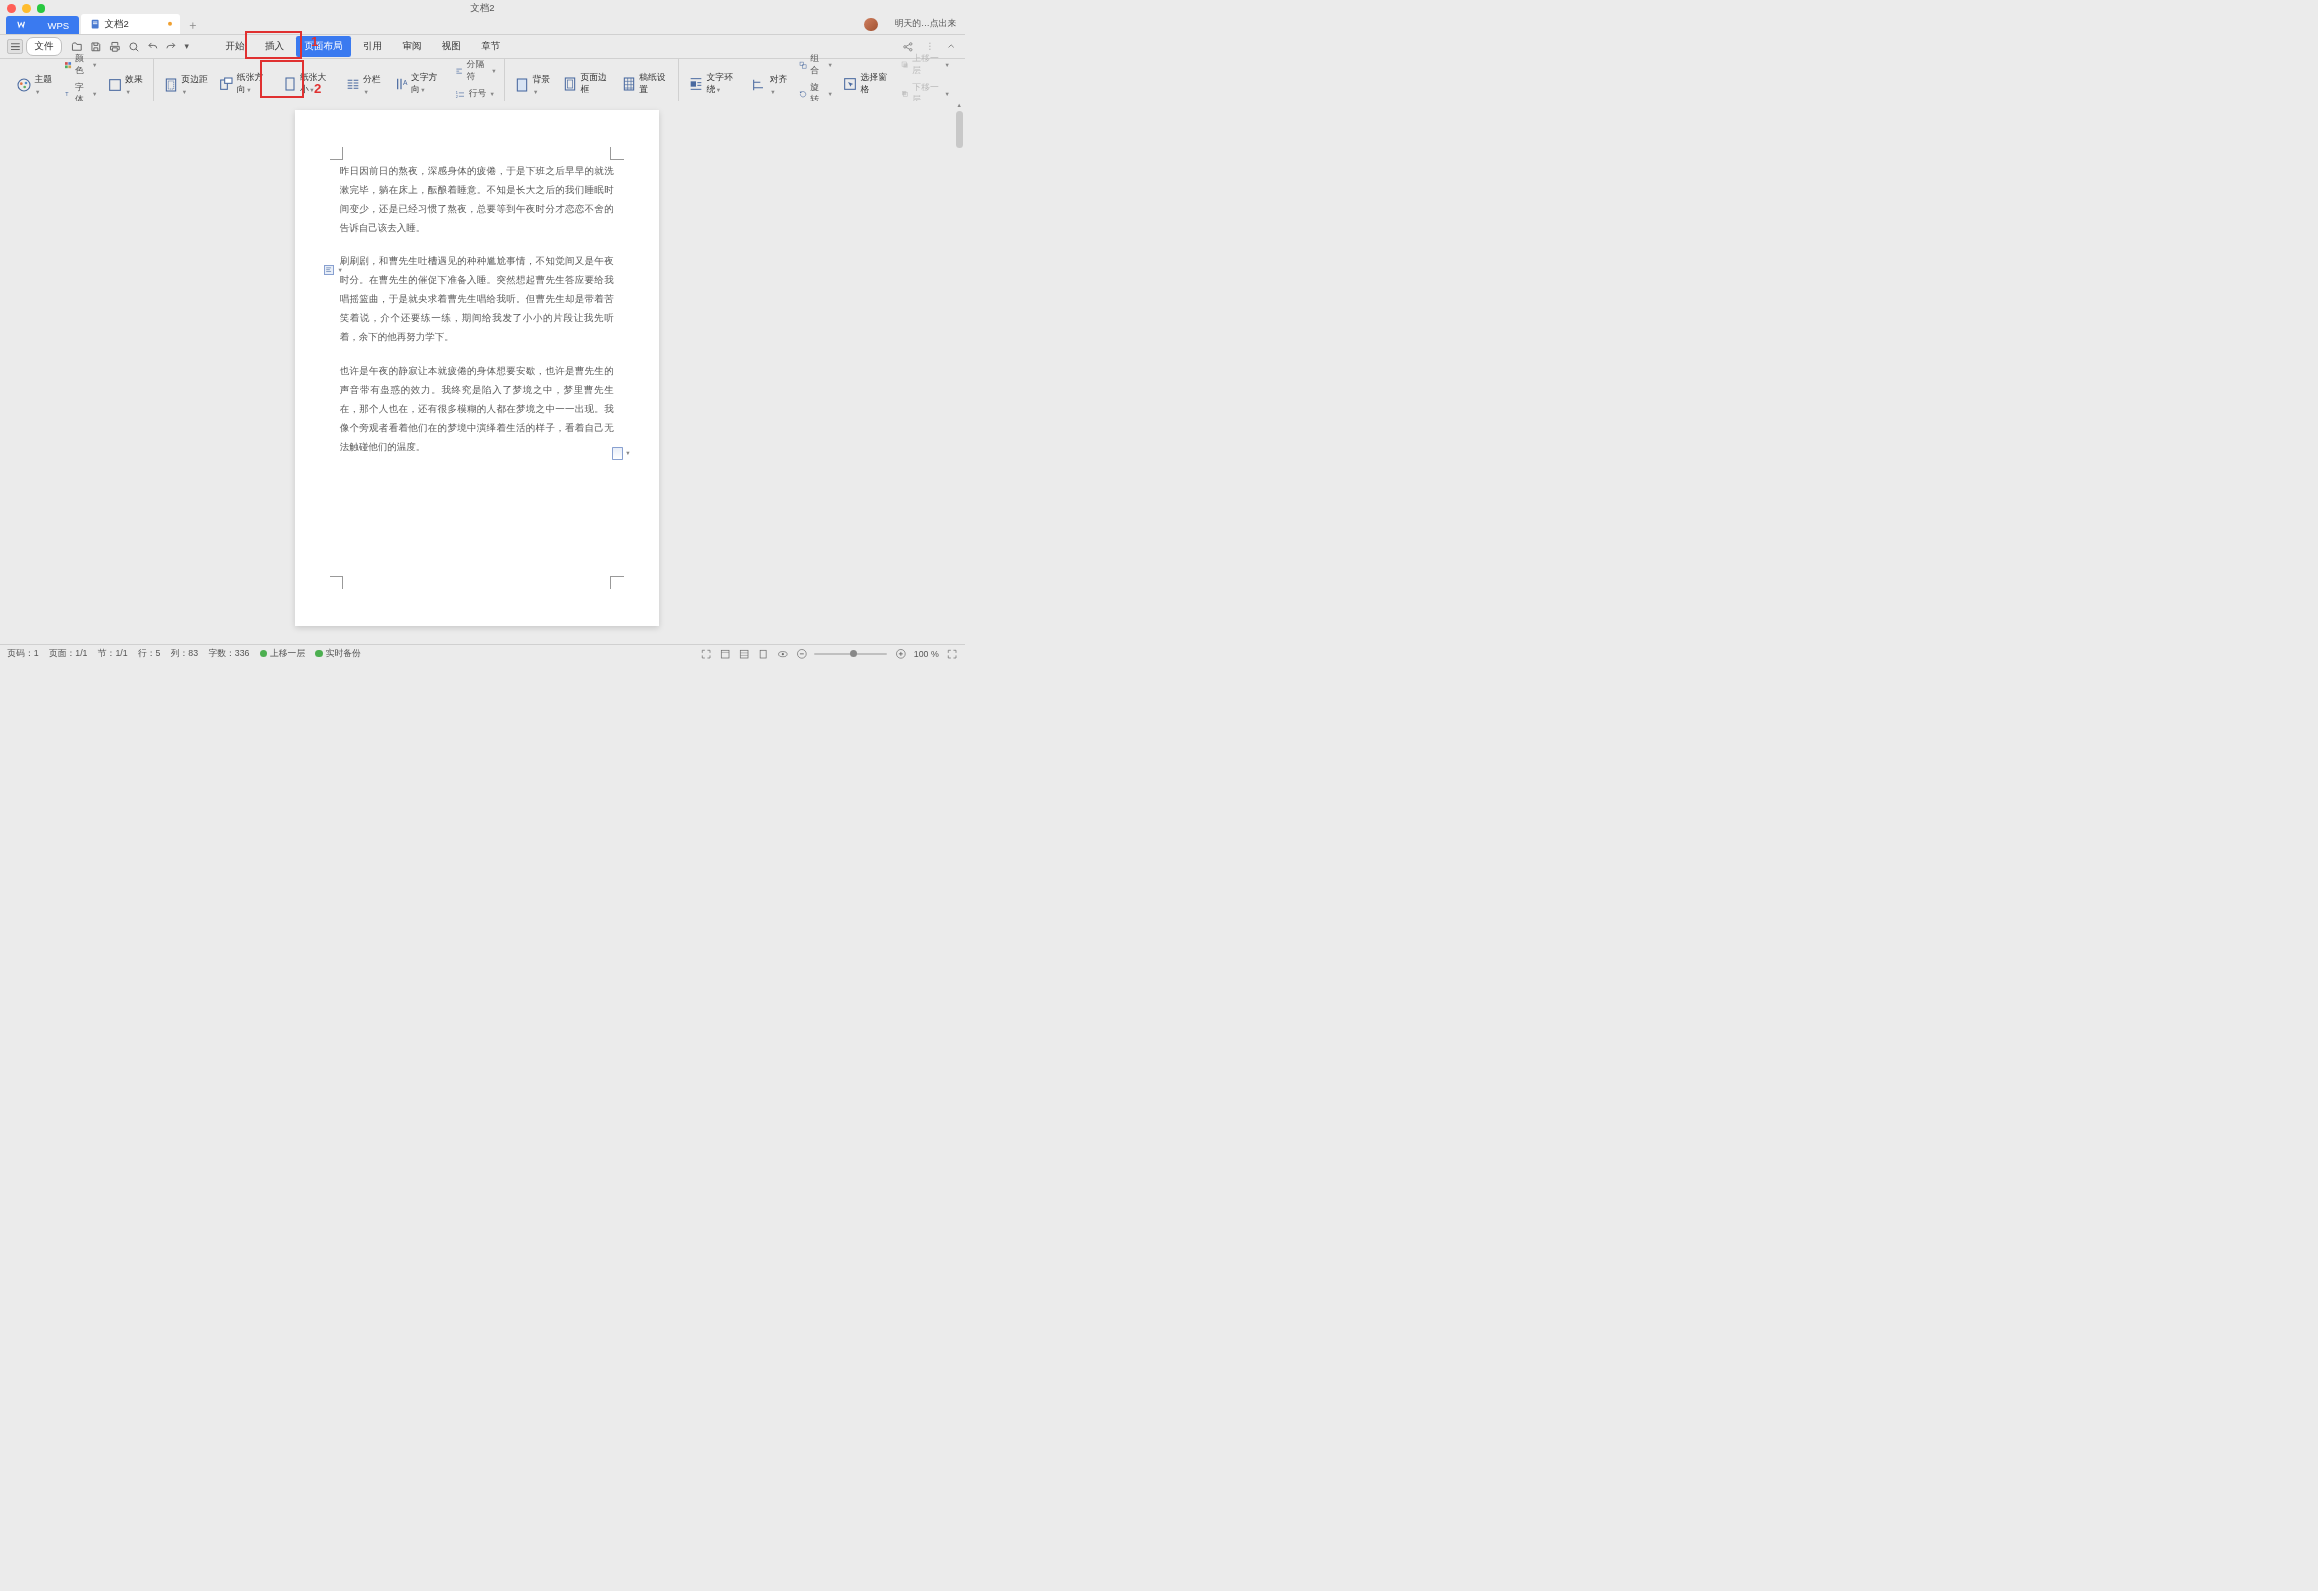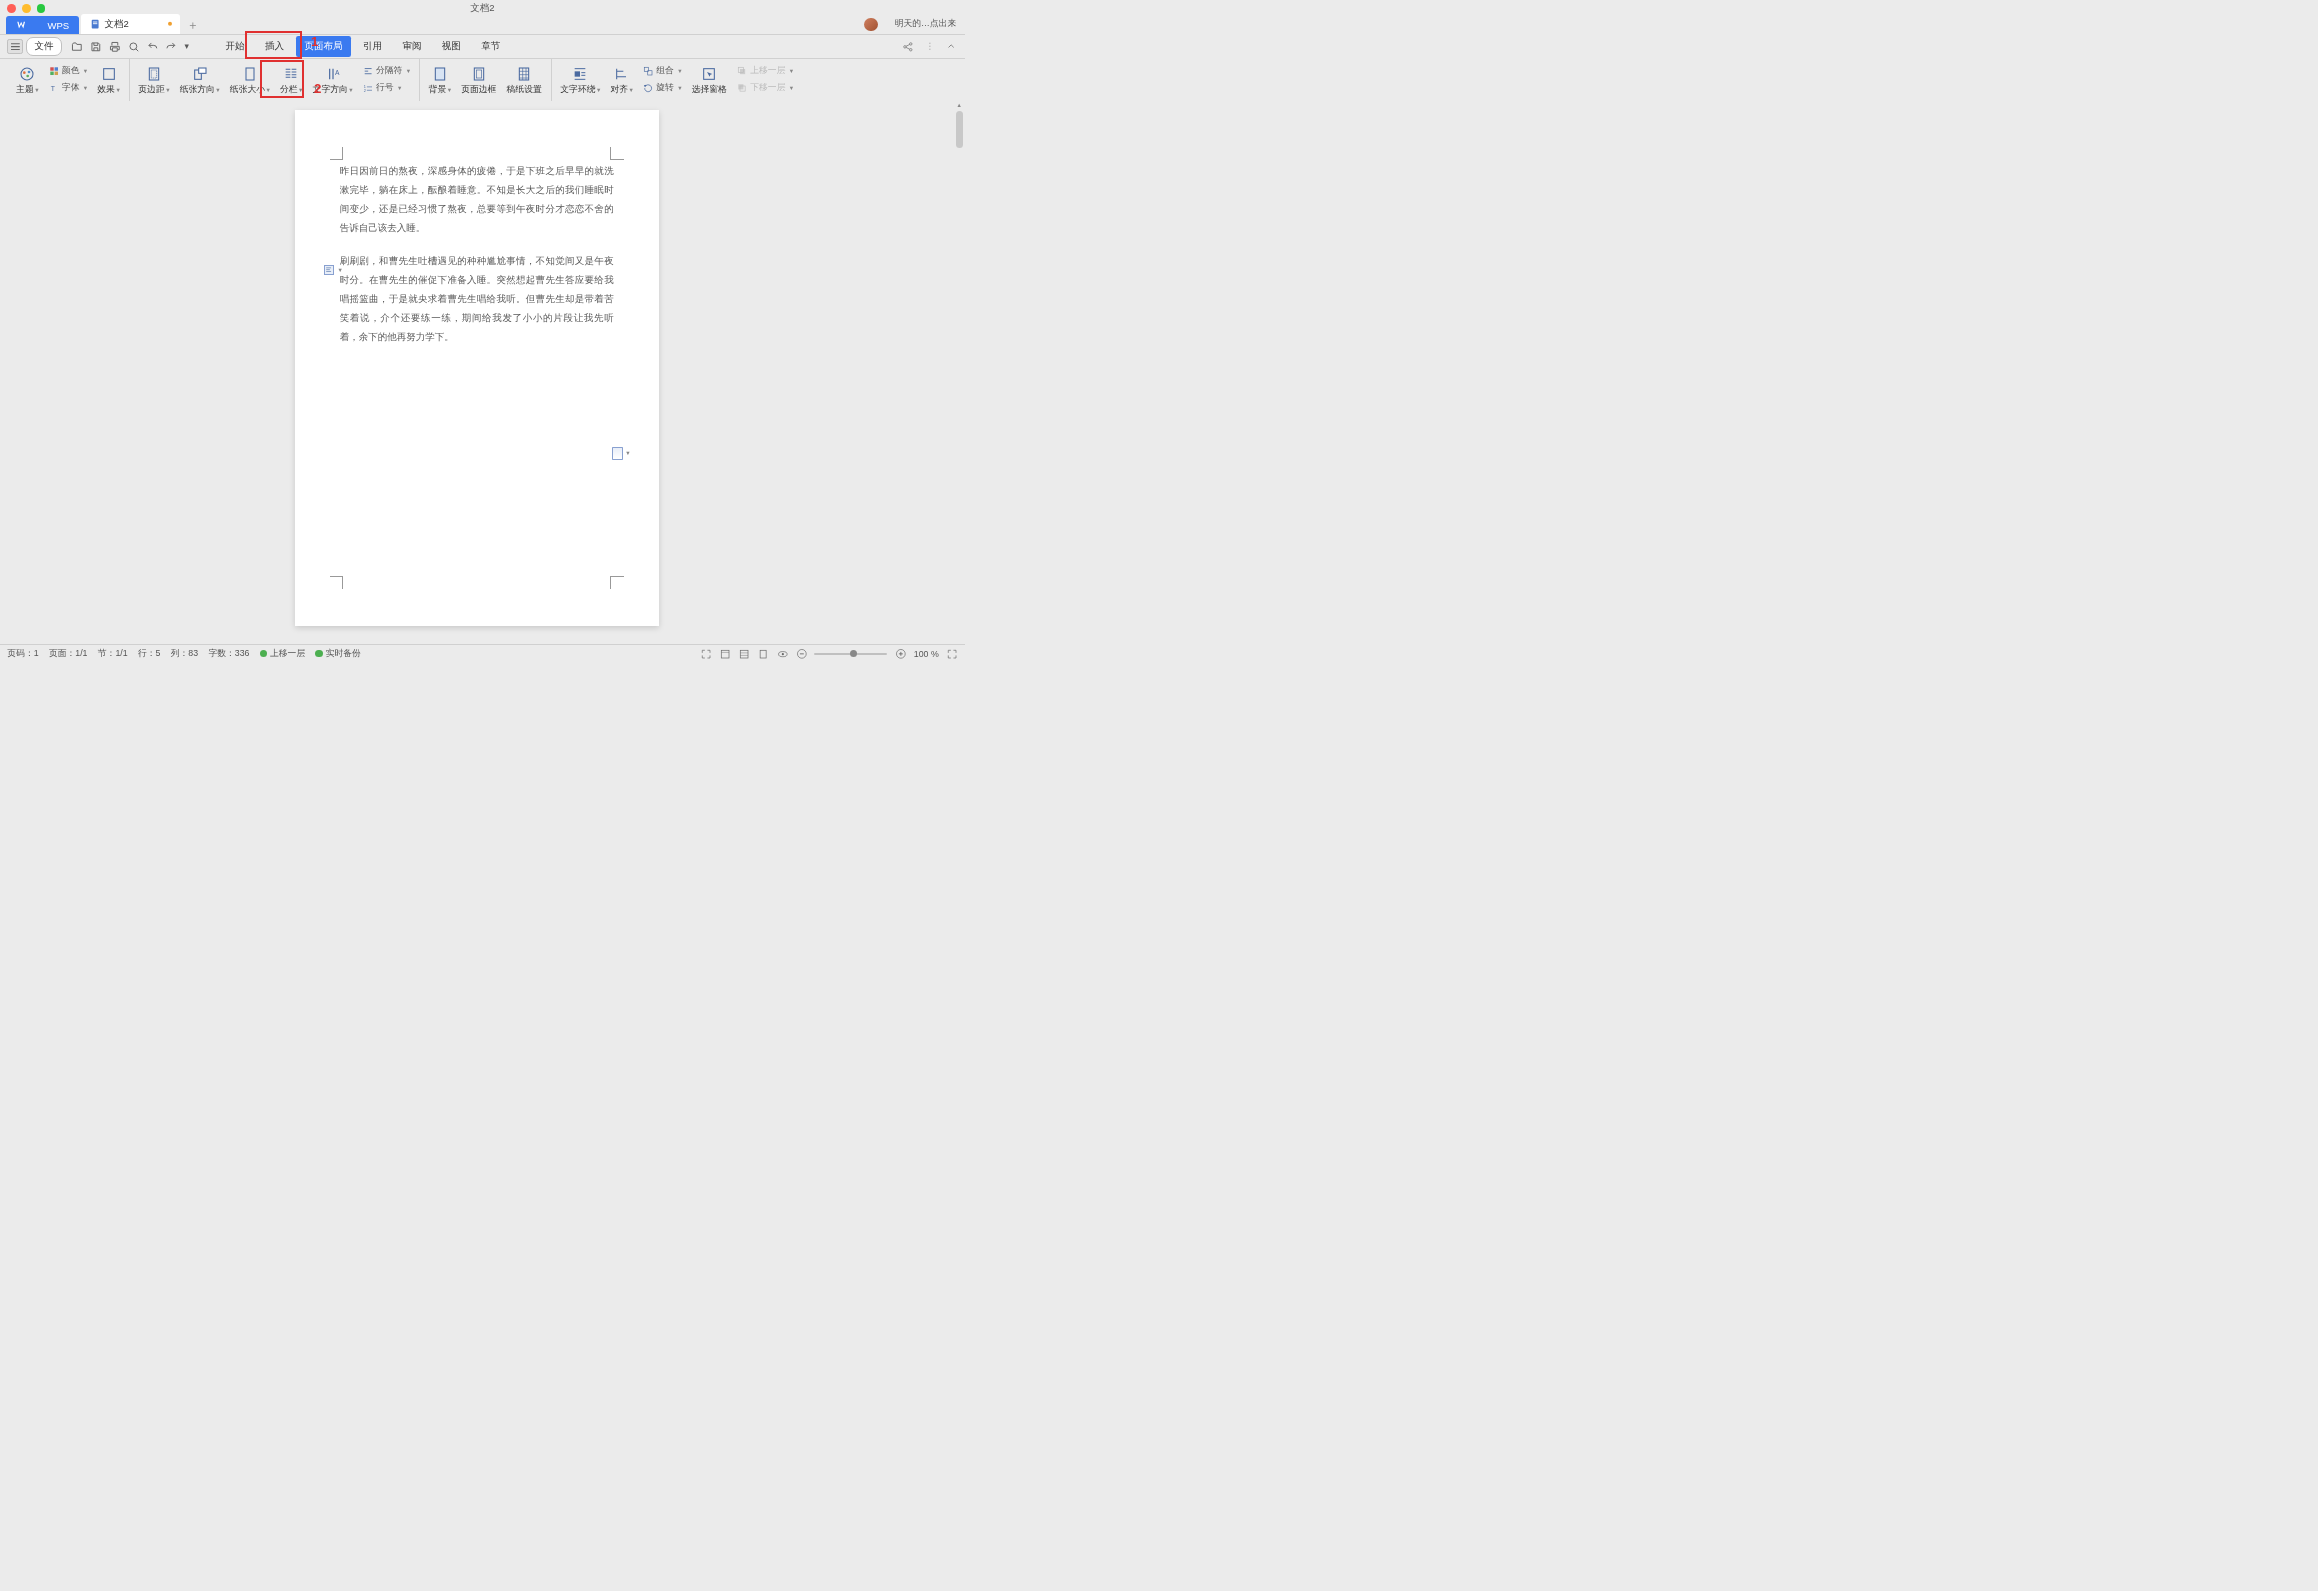--- a/index.html
+++ b/index.html
@@ -37,21 +37,21 @@
 .redbox { position:absolute; border:2.2px solid #e03030; pointer-events:none; }
 .redbox1 { left:245px; top:31px; width:57px; height:28px; z-index:5; }
 .red-num { position:absolute; color:#e03030; font-size:13.2px; font-weight:bold; z-index:6; }
 .red-num1 { left:311px; top:34px; }
 .menu-right { position:absolute; right:8.8px; display:flex; gap:11.7px; align-items:center; }
 
 
 .ribbon { height:43px; background:#ebebeb; display:flex; align-items:center; padding:0 7.3px; border-bottom:0.7px solid #ccc; position:relative; }
 .rgroup { display:flex; align-items:flex-end; gap:4.4px; padding:0 5.9px; height:100%; border-right:0.7px solid #d0d0d0; }
 .rgroup:last-child { border:none; }
-.rbtn { display:flex; flex-direction:column; align-items:center; justify-content:flex-end; gap:2.2px; padding:2.2px 2.9px 4.4px; font-size:8.8px; color:#333; min-width:26.4px; }
+.rbtn { display:flex; flex-direction:row; align-items:center; justify-content:flex-end; gap:2.2px; padding:2.2px 2.9px 4.4px; font-size:8.8px; color:#333; min-width:26.4px; }
 .rbtn .ico { width:19px; height:16px; display:flex; align-items:center; justify-content:center; color:#4a6aa0; }
 .rbtn-sm { display:flex; align-items:center; gap:2.9px; font-size:8.8px; color:#555; padding:1.5px 2.9px; }
 .rcol { display:flex; flex-direction:column; gap:2.2px; justify-content:center; height:100%; }
 .drop::after { content:"▾"; font-size:6.6px; color:#888; margin-left:1.5px; }
 .redbox2 { left:260px; top:60px; width:44px; height:38px; z-index:5; }
 .red-num2 { left:314px; top:81px; }
 
 
 .canvas { position:absolute; top:101px; bottom:17.6px; left:0; right:11.7px; background:#ebebeb; overflow:hidden; display:flex; justify-content:center; padding-top:8.8px; }
 .page { width:364px; height:516px; background:#fff; box-shadow:0 1.5px 5.9px rgba(0,0,0,0.15); position:relative; padding:51px 45px; }
@@ -394,20 +394,21 @@
     <div class="page-corner pc-bl"></div>
     <div class="page-corner pc-br"></div>
     <div class="para-marker">
       <svg width="7.3" height="7.3" viewBox="0 0 24 24">
           <path stroke="#4a6aa0" stroke-width="2" d="M4 6h16M4 12h12M4 18h16"></path>
         </svg>
     </div>
     <div class="body-text">
       <p>昨日因前日的熬夜，深感身体的疲倦，于是下班之后早早的就洗漱完毕，躺在床上，酝酿着睡意。不知是长大之后的我们睡眠时间变少，还是已经习惯了熬夜，总要等到午夜时分才恋恋不舍的告诉自己该去入睡。</p>
       <p>刷刷剧，和曹先生吐槽遇见的种种尴尬事情，不知觉间又是午夜时分。在曹先生的催促下准备入睡。突然想起曹先生答应要给我唱摇篮曲，于是就央求着曹先生唱给我听。但曹先生却是带着苦笑着说，介个还要练一练，期间给我发了小小的片段让我先听着，余下的他再努力学下。</p>
+      <p>也许是午夜的静寂让本就疲倦的身体想要安歇，也许是曹先生的声音带有蛊惑的效力。我终究是陷入了梦境之中，梦里曹先生在，那个人也在，还有很多模糊的人都在梦境之中一一出现。我像个旁观者看着他们在的梦境中演绎着生活的样子，看着自己无法触碰他们的温度。</p>
     </div>
     <div class="doc-badge">
       <div class="db-ico"></div>
     </div>
   </div>
 </div>
 
 <div class="rscroll">
   <div class="up">▴</div>
   <div class="thumb"></div>

